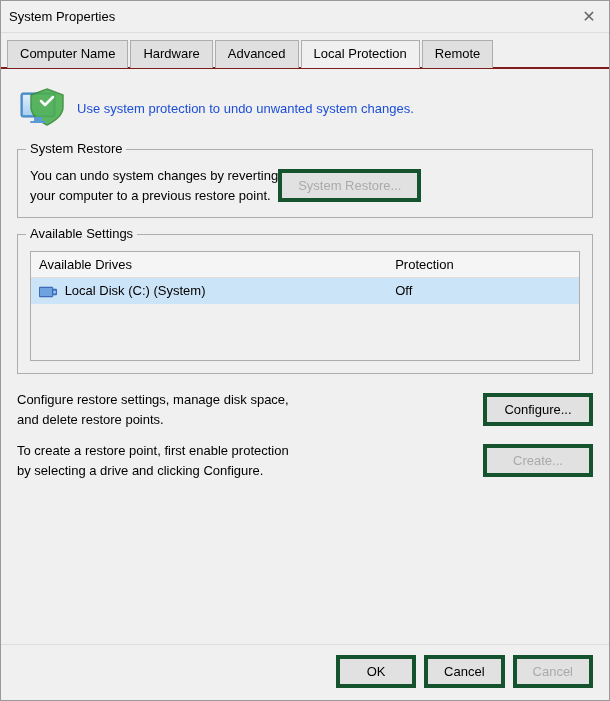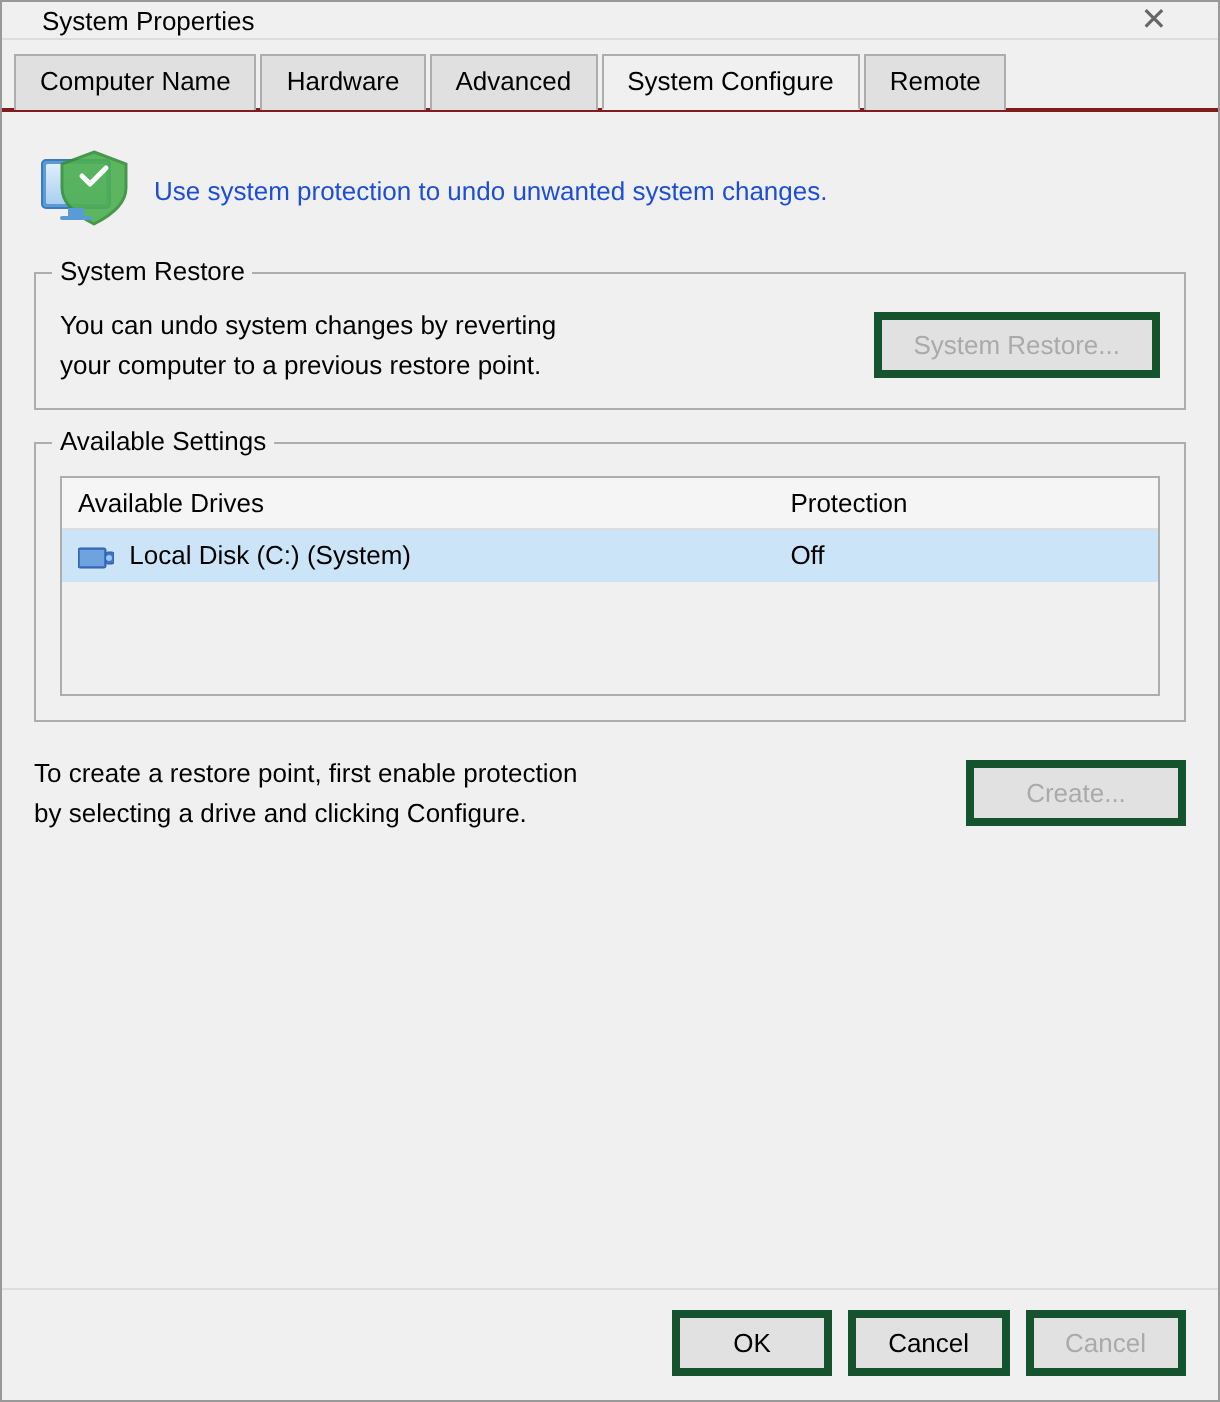--- a/index.html
+++ b/index.html
@@ -17,25 +17,25 @@
       width: 610px;
       height: 701px;
       background: #f0f0f0;
       border: 1px solid #999;
       box-shadow: 2px 2px 8px rgba(0,0,0,0.3);
       display: flex;
       flex-direction: column;
     }
     .title-bar {
       background: #f0f0f0;
-      height: 19px;
+      height: 32px;
       display: flex;
       align-items: center;
       justify-content: space-between;
-      padding: 0 20px;
+      padding: 0 8px;
       border-bottom: 1px solid #ddd;
       user-select: none;
     }
     .title-bar-text {
       font-size: 13px;
       color: #000;
     }
     .title-bar-close {
       width: 24px;
       height: 24px;
@@ -107,21 +107,20 @@
       top: -9px;
       left: 8px;
       background: #f0f0f0;
       padding: 0 4px;
       font-size: 13px;
       color: #000;
     }
     .system-restore-content {
       display: flex;
       align-items: center;
-      justify-content: space-between;
       padding-top: 8px;
     }
     .system-restore-text {
       font-size: 13px;
       color: #000;
       line-height: 1.5;
       max-width: 300px;
     }
     .btn {
       padding: 5px 16px;
@@ -204,21 +203,21 @@
     <div class="tab">
       <span>Computer Name</span>
     </div>
     <div class="tab">
       <span>Hardware</span>
     </div>
     <div class="tab">
       <span>Advanced</span>
     </div>
     <div class="tab active">
-      <span>System Configure</span>
+      <span>Local Protection</span>
     </div>
     <div class="tab">
       <span>Remote</span>
     </div>
   </div>
 
   <div class="content">
 
     <div class="info-section">
 
@@ -281,20 +280,26 @@
                   <span>Local Disk (C:) (System)</span>
                 </td>
                 <td>Off</td>
               </tr>
             </tbody>
           </table>
         </div>
       </div>
     </div>
 
+    <div class="action-row">
+      <div class="action-text">
+        Configure restore settings, manage disk space,<br>and delete restore points.
+      </div>
+      <button class="btn">Configure...</button>
+    </div>
 
     <div class="action-row">
       <div class="action-text">
         To create a restore point, first enable protection<br>by selecting a drive and clicking Configure.
       </div>
       <button class="btn" disabled="">Create...</button>
     </div>
 
   </div>
 

